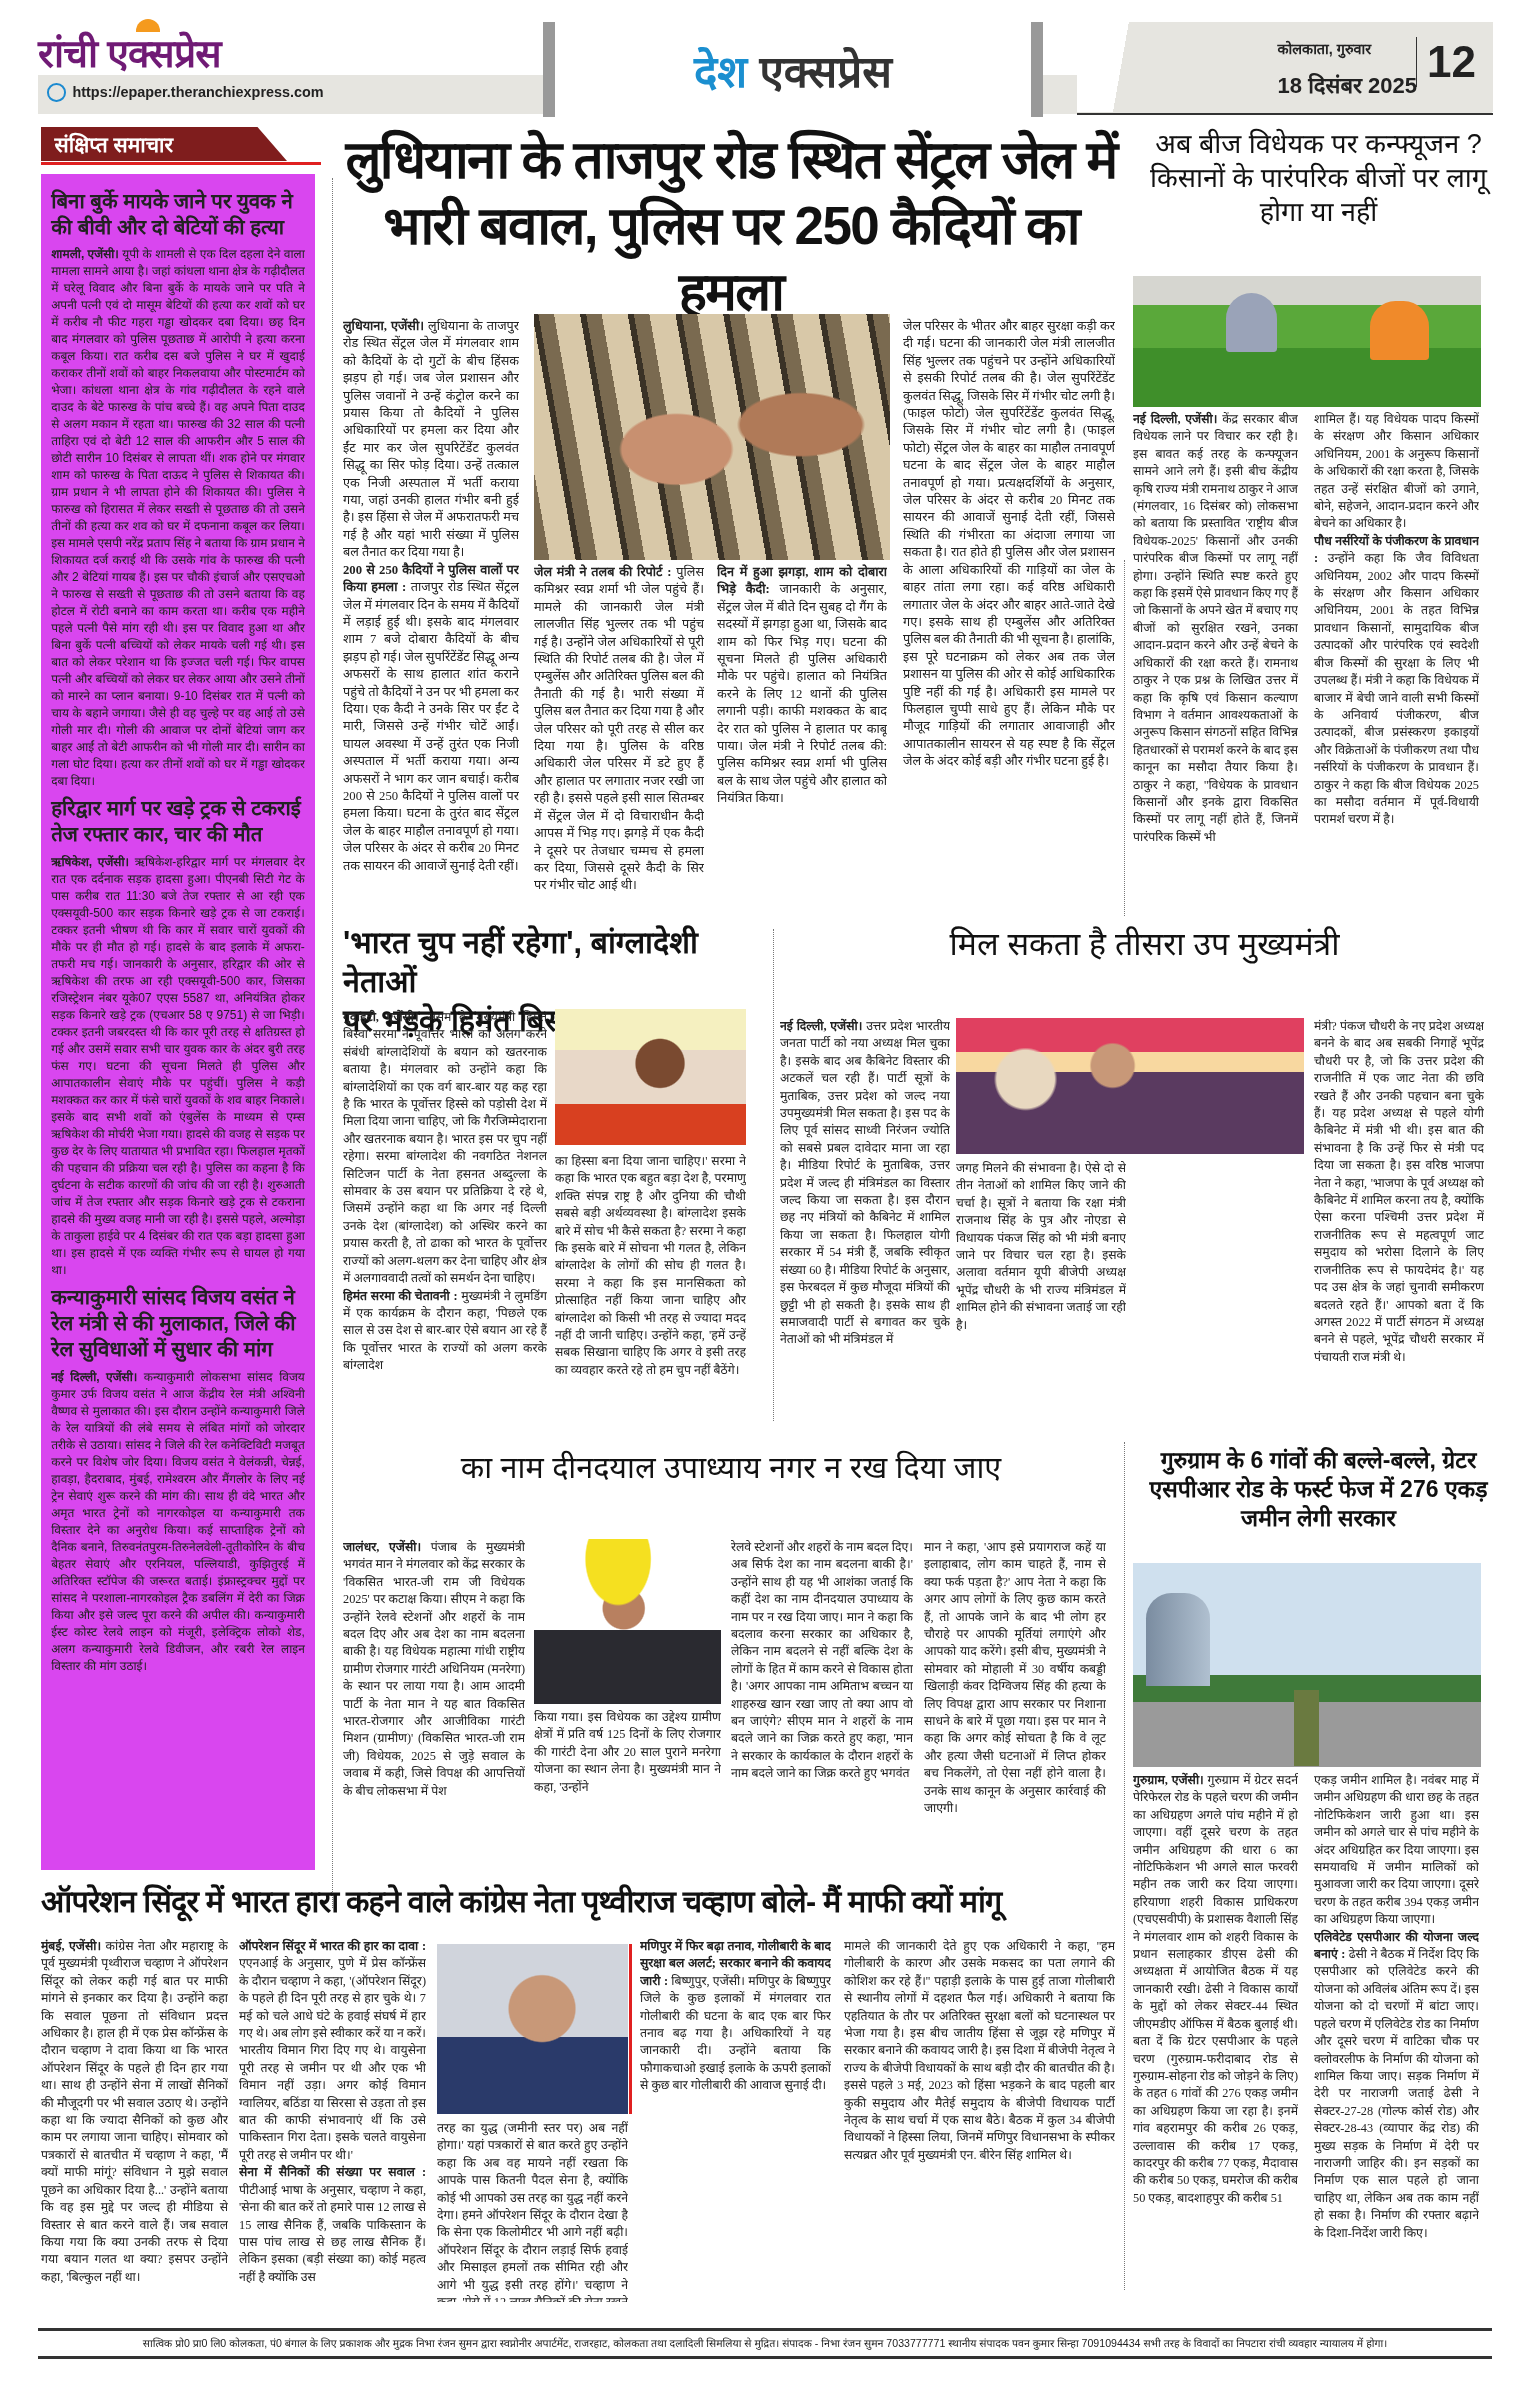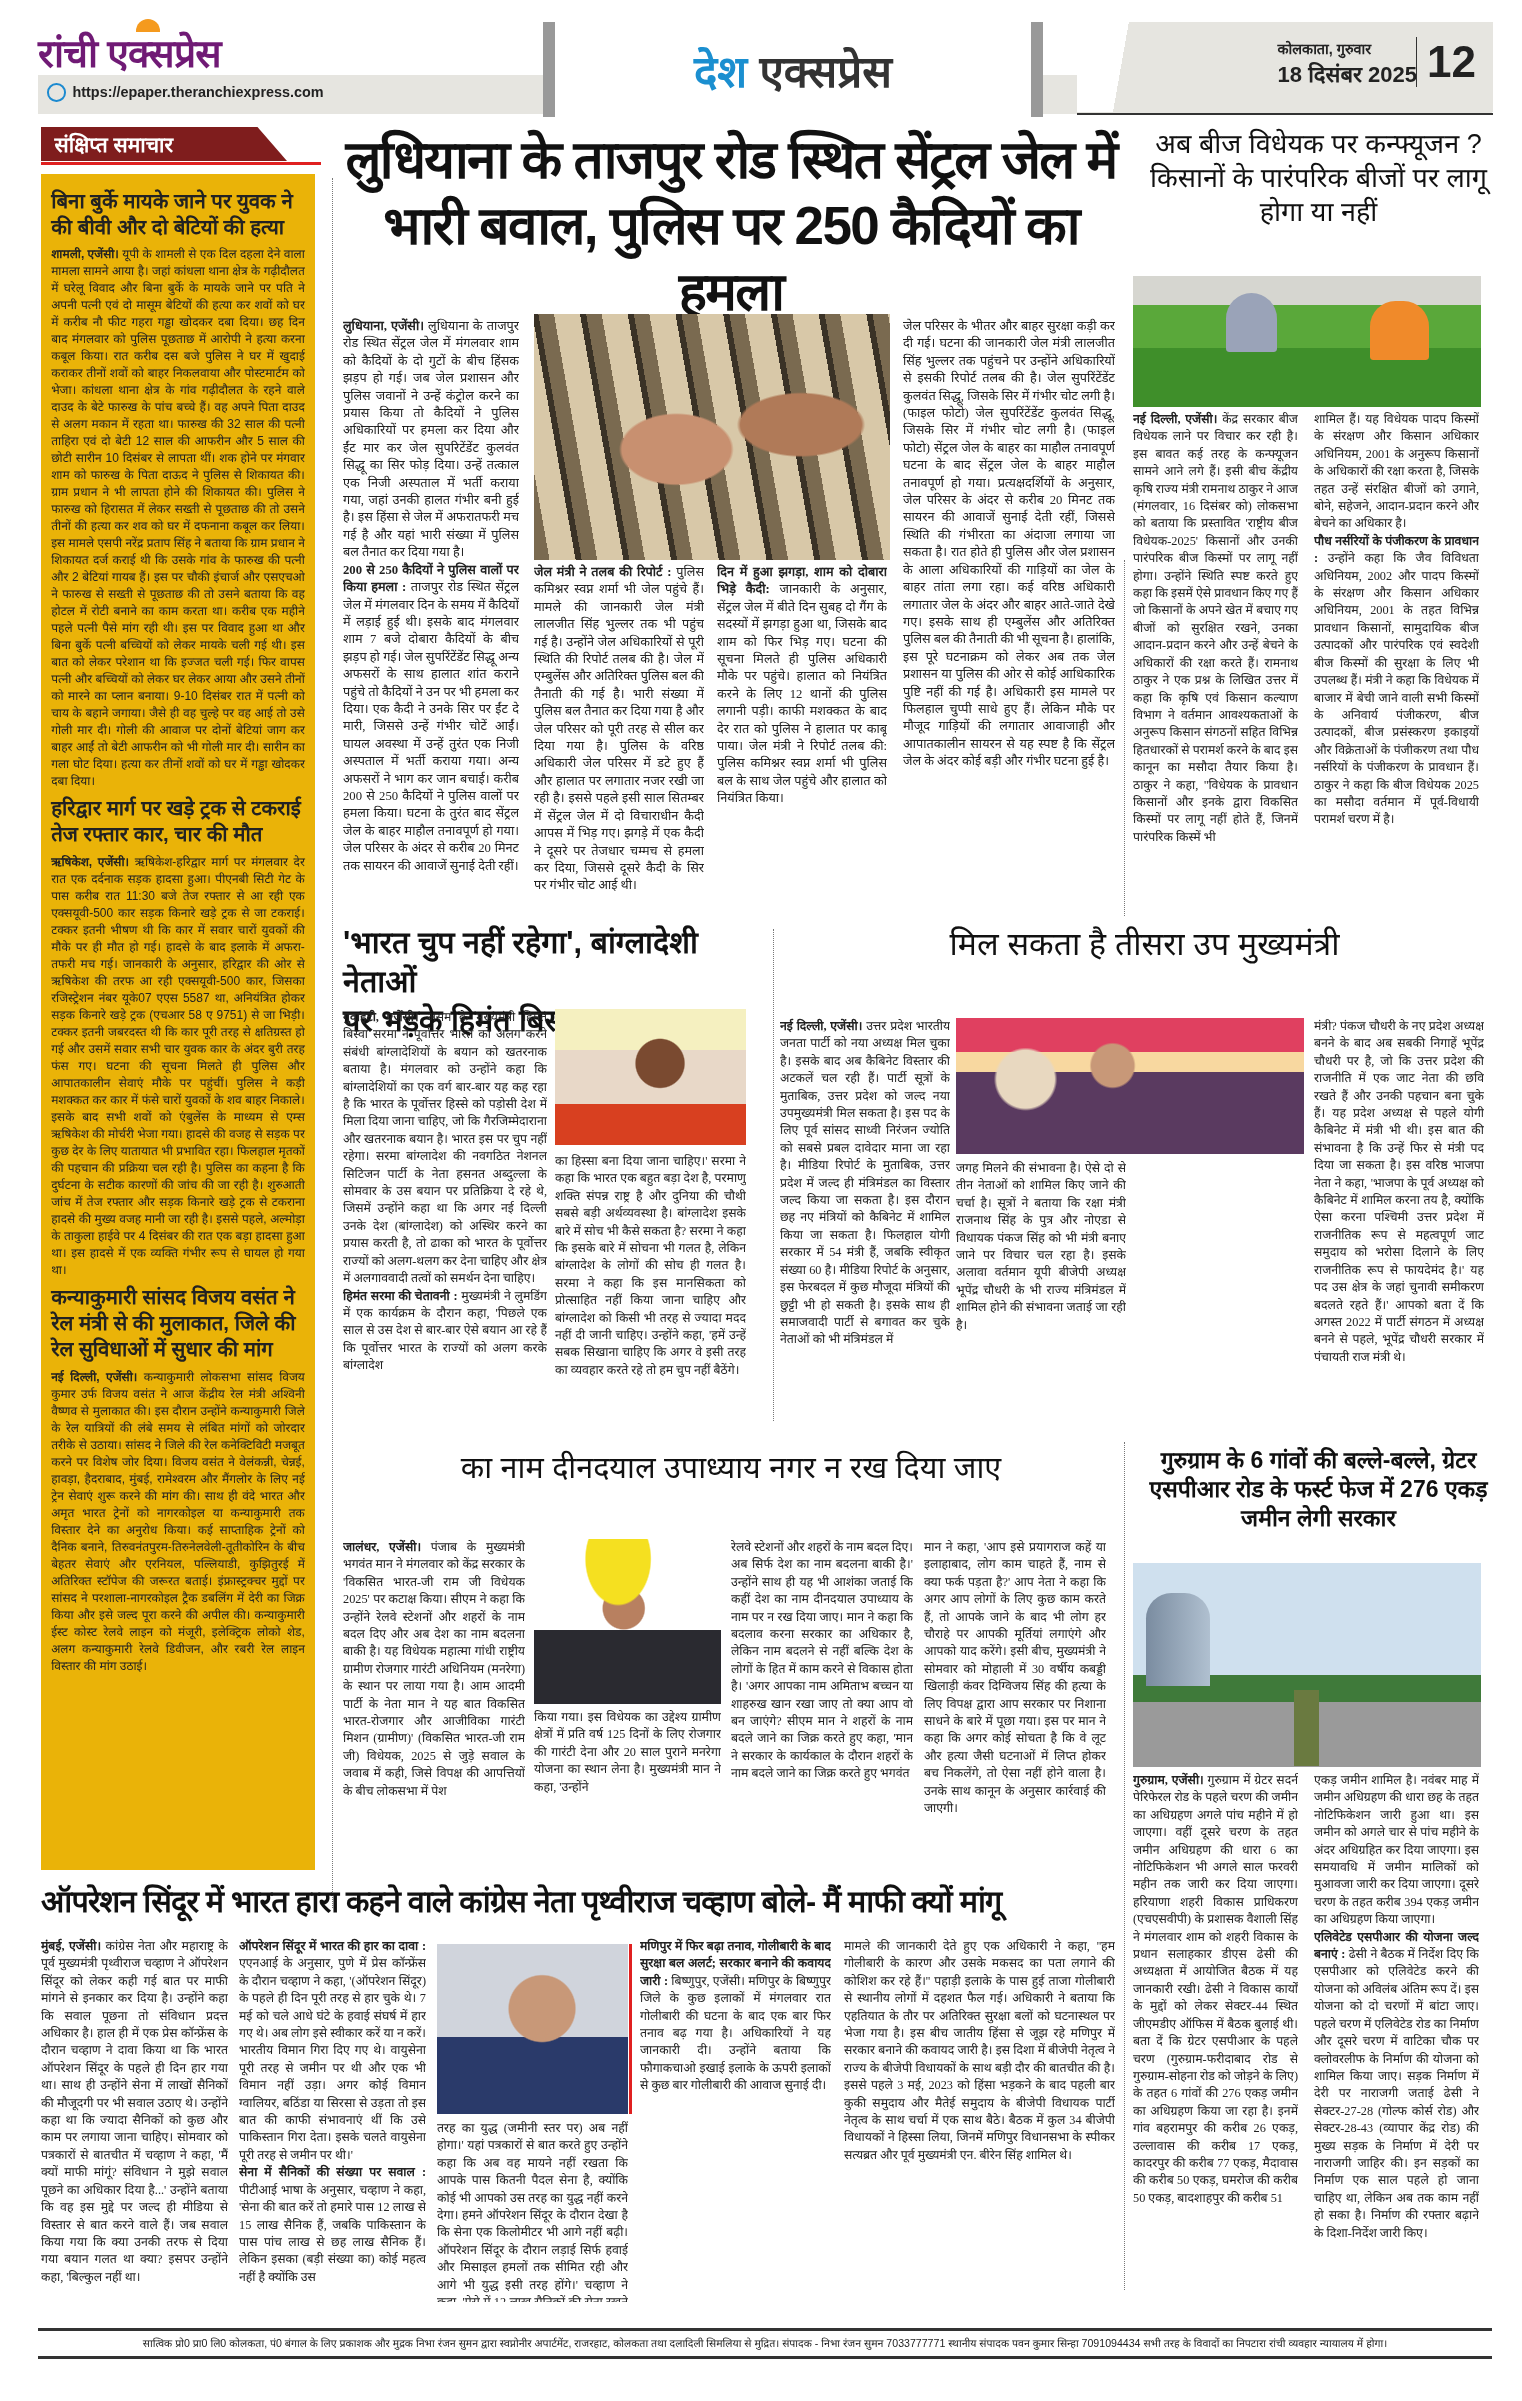--- a/index.html
+++ b/index.html
@@ -11,28 +11,28 @@
 .logo{position:absolute;left:38px;top:25.4px;font-family:"Liberation Sans",sans-serif;font-weight:700;font-size:39px;color:#701a75;letter-spacing:-0.8px}
 .logo-sun{position:absolute;left:136px;top:18.7px;width:24px;height:13.6px;border-radius:24px 24px 0 0;background:#f59a1e}
 .url{position:absolute;left:47px;top:83px;font-family:"Liberation Sans",sans-serif;font-weight:700;font-size:14.4px;color:#222;display:flex;align-items:center;gap:6.8px}
 .url-icon{width:18.7px;height:18.7px;border-radius:50%;border:2.5px solid #1c8ad0}
 .section-box{position:absolute;left:543px;top:22px;width:500px;height:95px;background:#fff;border-left:12px solid #999;border-right:12px solid #999;display:flex;align-items:center;justify-content:center}
 .section-title{font-family:"Liberation Sans",sans-serif;font-weight:700;font-size:44px;color:#333}
 .section-title .blue{color:#1b8fd0}
 .date-block{position:absolute;left:1077px;top:22px;width:416px;height:90px;background:linear-gradient(100deg,#fff 0 12%,#e6e5e0 12%);}
 .date-text{position:absolute;right:76px;top:17px;text-align:left;font-family:"Liberation Sans",sans-serif;font-weight:700;color:#222}
 .date-text .l1{font-size:14.4px}
-.date-text .l2{font-size:22px;margin-top:0}
+.date-text .l2{font-size:22px;margin-top:11px}
 .page-no{position:absolute;right:17px;top:15.3px;font-family:"Liberation Sans",sans-serif;font-weight:700;font-size:44px;color:#222;border-left:1.7px solid #333;padding-left:10.2px}
 .mast-rule{position:absolute;left:1077px;top:113px;width:416px;height:1.7px;background:#333}
 
 #left-col{left:41px;top:127px;width:280px;height:1764px}
 .brief-tag{position:absolute;left:0;top:0;width:246px;height:34px;background:#7f1d1d;clip-path:polygon(0 0,88% 0,100% 100%,0 100%);color:#fff;font-family:"Liberation Sans",sans-serif;font-weight:700;font-size:21px;padding:3.4px 13.6px}
 .brief-rule{position:absolute;left:0;top:35px;width:280px;height:2.5px;background:#e02020}
-.brief-box{position:absolute;left:0;top:47px;width:274px;height:1696px;background:#eab308;padding:8.5px 10.2px}
+.brief-box{position:absolute;left:0;top:47px;width:274px;height:1696px;background:#d946ef;padding:8.5px 10.2px}
 .brief-h{font-family:"Liberation Sans",sans-serif;font-weight:700;font-size:20.4px;line-height:26px;color:#222;margin:5.1px 0 6.8px}
 .brief-p{font-family:"Liberation Sans",sans-serif;font-size:12px;line-height:17px;text-align:justify;color:#222}
 .brief-p b{font-weight:700}
 .vsep{position:absolute;width:0;border-left:1.7px dotted #777}
 
 .col{position:absolute;font-family:"Liberation Serif",serif;font-size:12.7px;line-height:17.4px;text-align:justify;color:#222}
 .col b{font-weight:700}
 .headline{position:absolute;font-family:"Liberation Sans",sans-serif;font-weight:700;color:#111;text-align:center}
 .photo{position:absolute;overflow:hidden}
 .foot{position:absolute;left:38px;top:2328px;width:1454px;height:30.5px;border-top:3.4px solid #333;border-bottom:3.4px solid #333;font-family:"Liberation Sans",sans-serif;font-size:10.6px;text-align:center;line-height:24px;color:#222}

